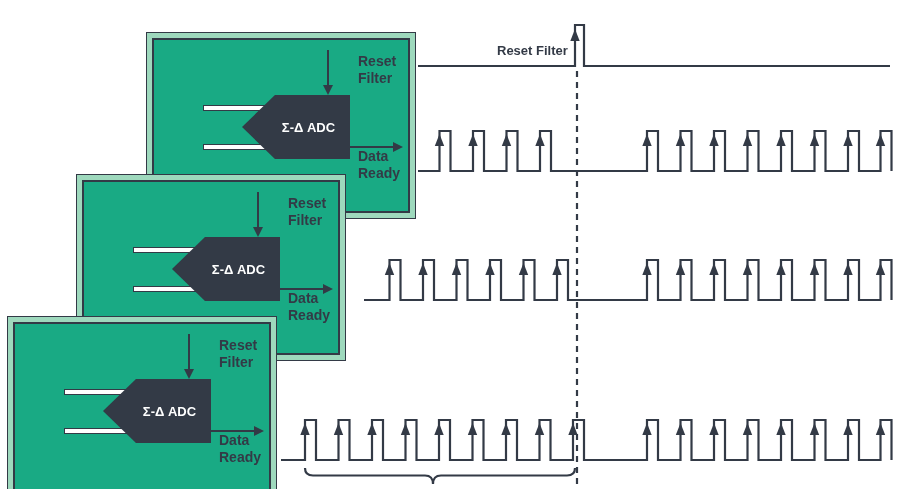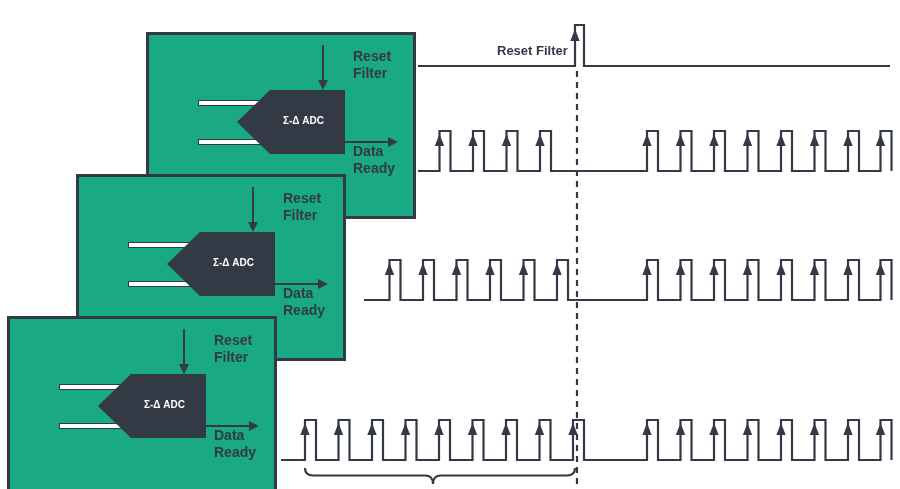--- a/index.html
+++ b/index.html
@@ -25,41 +25,42 @@
     font-weight:bold;font-size:13px;color:var(--dark);
     white-space:nowrap;z-index:1;
   }
   
   .card{
     position:absolute;
     width:270px;height:187px;
     background:var(--mint);
     border:1px solid var(--dark);
     box-sizing:border-box;
+    padding:5px;
   }
   .card-inner{
     position:relative;
     width:100%;height:100%;
     background:var(--green);
     border:2.5px solid var(--dark);
     box-sizing:border-box;
   }
   
   .pent{
     position:absolute;left:88px;top:55px;   
     width:108px;height:64px;
     background:var(--dark);
     -webkit-clip-path:polygon(0 50%, 30.5% 0, 100% 0, 100% 100%, 30.5% 100%, 0 50%);
     clip-path:polygon(0 50%, 30.5% 0, 100% 0, 100% 100%, 30.5% 100%, 0 50%);
     z-index:3;
   }
   .adc-label{
     position:absolute;left:113px;top:80px;
     width:83px;text-align:center;
-    font-weight:bold;font-size:10px;color:#ffffff;
+    font-weight:bold;font-size:13px;color:#ffffff;
     z-index:4;
   }
   .in-bar{
     position:absolute;left:49px;
     width:72px;height:4px;
     background:#ffffff;border:1px solid var(--dark);
     z-index:2;
   }
   .in-bar.top{top:65px;}
   .in-bar.bot{top:104px;}

